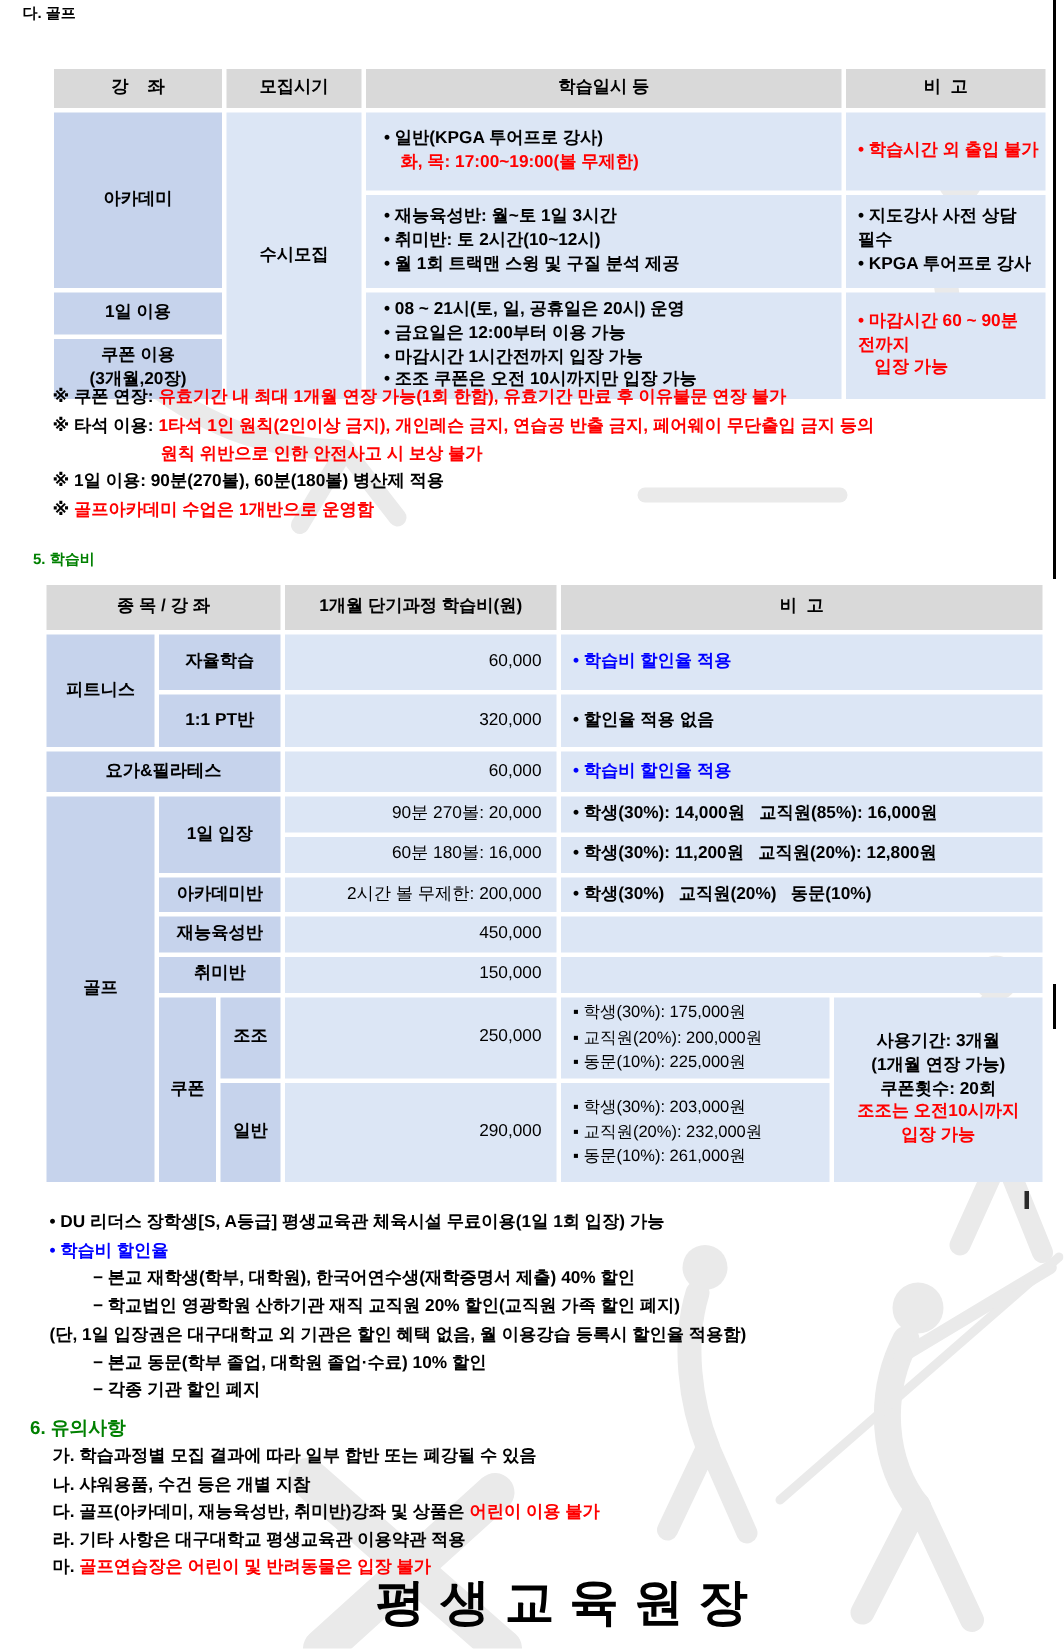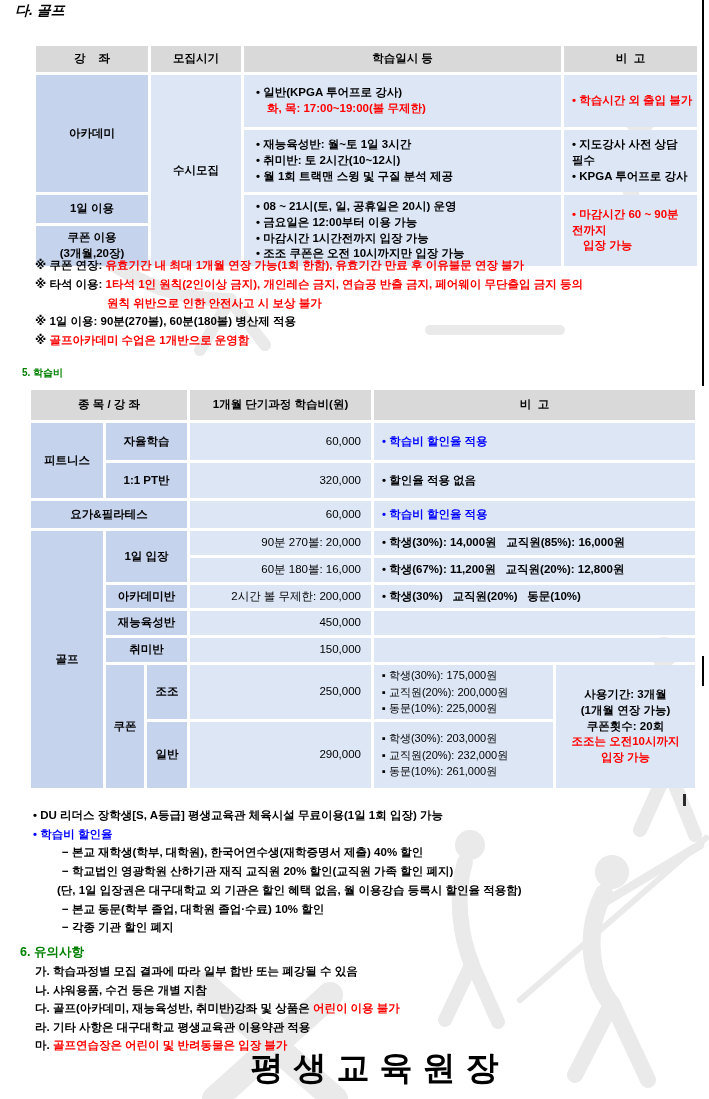--- a/index.html
+++ b/index.html
@@ -21,28 +21,28 @@
   .ctr{text-align:center;}
   .pl{padding-left:12px;}
   .pl8{padding-left:8px;}
   .fee{background:#dce6f5;text-align:right;padding-right:10px;font-weight:400;font-size:11.5px;}
   .ind{padding-left:11px;}
   .red{color:#ff0000;}
   .blue{color:#0000ff;}
   .green{color:#008000;}
   .thin{font-weight:400;font-size:11px;line-height:1.5;}
 
-  .h-title{left:15px;top:2px;font-size:14px;font-style:italic;}
+  .h-title{left:15px;top:2px;font-size:10px;}
   .t1{left:33px;top:43px;}
   .notes{left:35px;top:256px;font-size:11.5px;line-height:18.8px;width:660px;}
   .sec5{left:22px;top:366px;font-size:10px;}
   .t2{left:28px;top:387px;}
   .bullets{left:33px;top:806px;font-size:11.5px;line-height:18.7px;width:660px;}
   .dash{margin-left:29px;}
-  .dash2{margin-left:24px;}
+  .dash2{}
   .sec6{left:20px;top:944px;font-size:12.5px;}
   .notices{left:35px;top:962px;font-size:11.5px;line-height:18.6px;width:660px;}
   .footer{left:0;top:1046px;width:649px;text-align:center;font-size:33px;letter-spacing:10px;
           padding-left:110px;box-sizing:border-box;font-family:"Liberation Serif","DejaVu Serif",serif;}
 </style>
 </head>
 <body>
 
 <svg class="wm" width="709" height="1099" viewBox="0 0 709 1099">
   <g fill="none" stroke="#eaeaea" stroke-linecap="round">
@@ -174,21 +174,21 @@
       <td class="clight pl8 blue" colspan="2" data-bind="t2.note_yoga">• 학습비 할인율 적용</td>
     </tr>
     <tr style="height:24px">
       <td class="cdark" rowspan="7" data-bind="t2.golf">골프</td>
       <td class="cdark" colspan="2" rowspan="2" data-bind="t2.day_entry">1일 입장</td>
       <td class="fee" data-bind="t2.fee_90">90분 270볼: 20,000</td>
       <td class="clight pl8" colspan="2" data-bind="t2.note_90">• 학생(30%): 14,000원   교직원(85%): 16,000원</td>
     </tr>
     <tr style="height:24px">
       <td class="fee" data-bind="t2.fee_60">60분 180볼: 16,000</td>
-      <td class="clight pl8" colspan="2" data-bind="t2.note_60">• 학생(67%): 11,200원   교직원(20%): 12,800원</td>
+      <td class="clight pl8" colspan="2" data-bind="t2.note_60">• 학생(30%): 11,200원   교직원(20%): 12,800원</td>
     </tr>
     <tr style="height:23px">
       <td class="cdark" colspan="2" data-bind="t2.academy_class">아카데미반</td>
       <td class="fee" data-bind="t2.fee_academy">2시간 볼 무제한: 200,000</td>
       <td class="clight pl8" colspan="2" data-bind="t2.note_academy">• 학생(30%)   교직원(20%)   동문(10%)</td>
     </tr>
     <tr style="height:24px">
       <td class="cdark" colspan="2" data-bind="t2.talent">재능육성반</td>
       <td class="fee" data-bind="t2.fee_talent">450,000</td>
       <td class="clight" colspan="2"></td>

